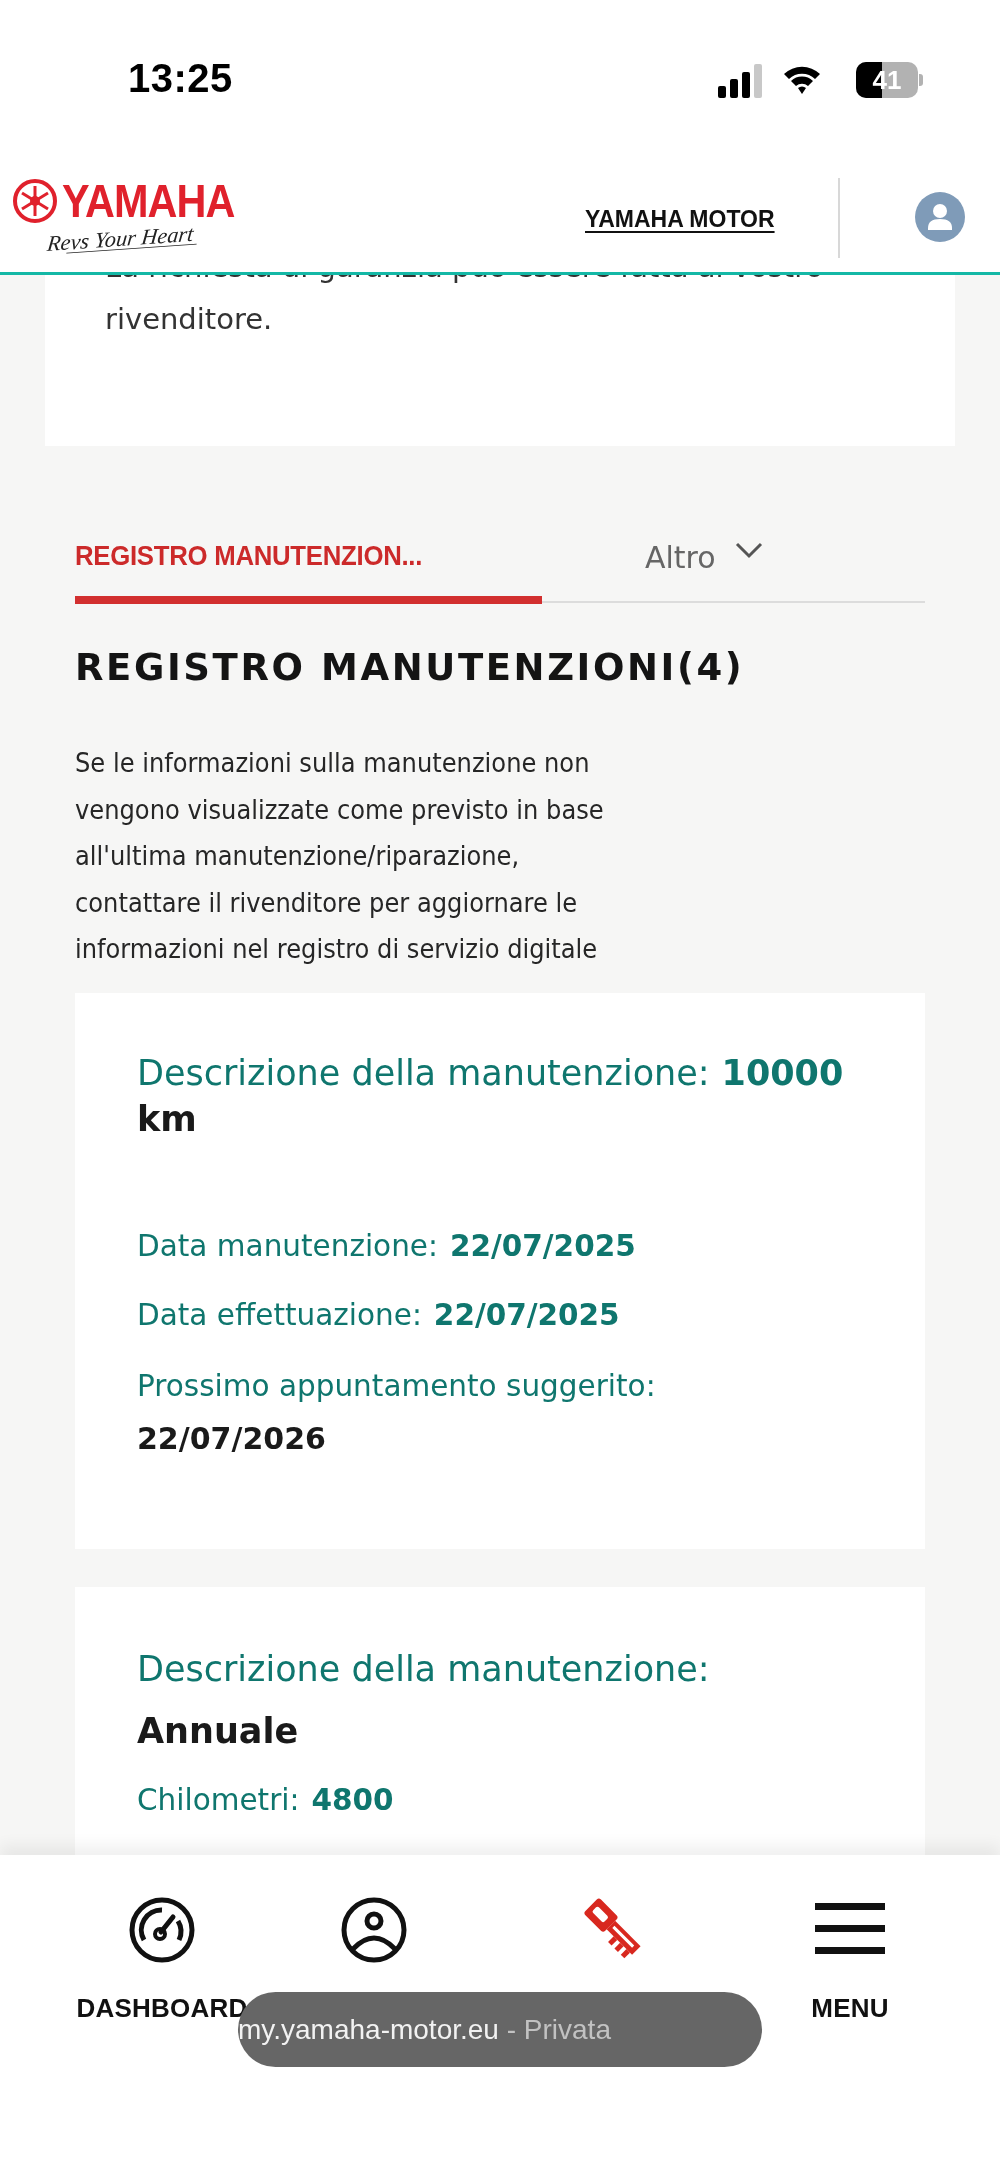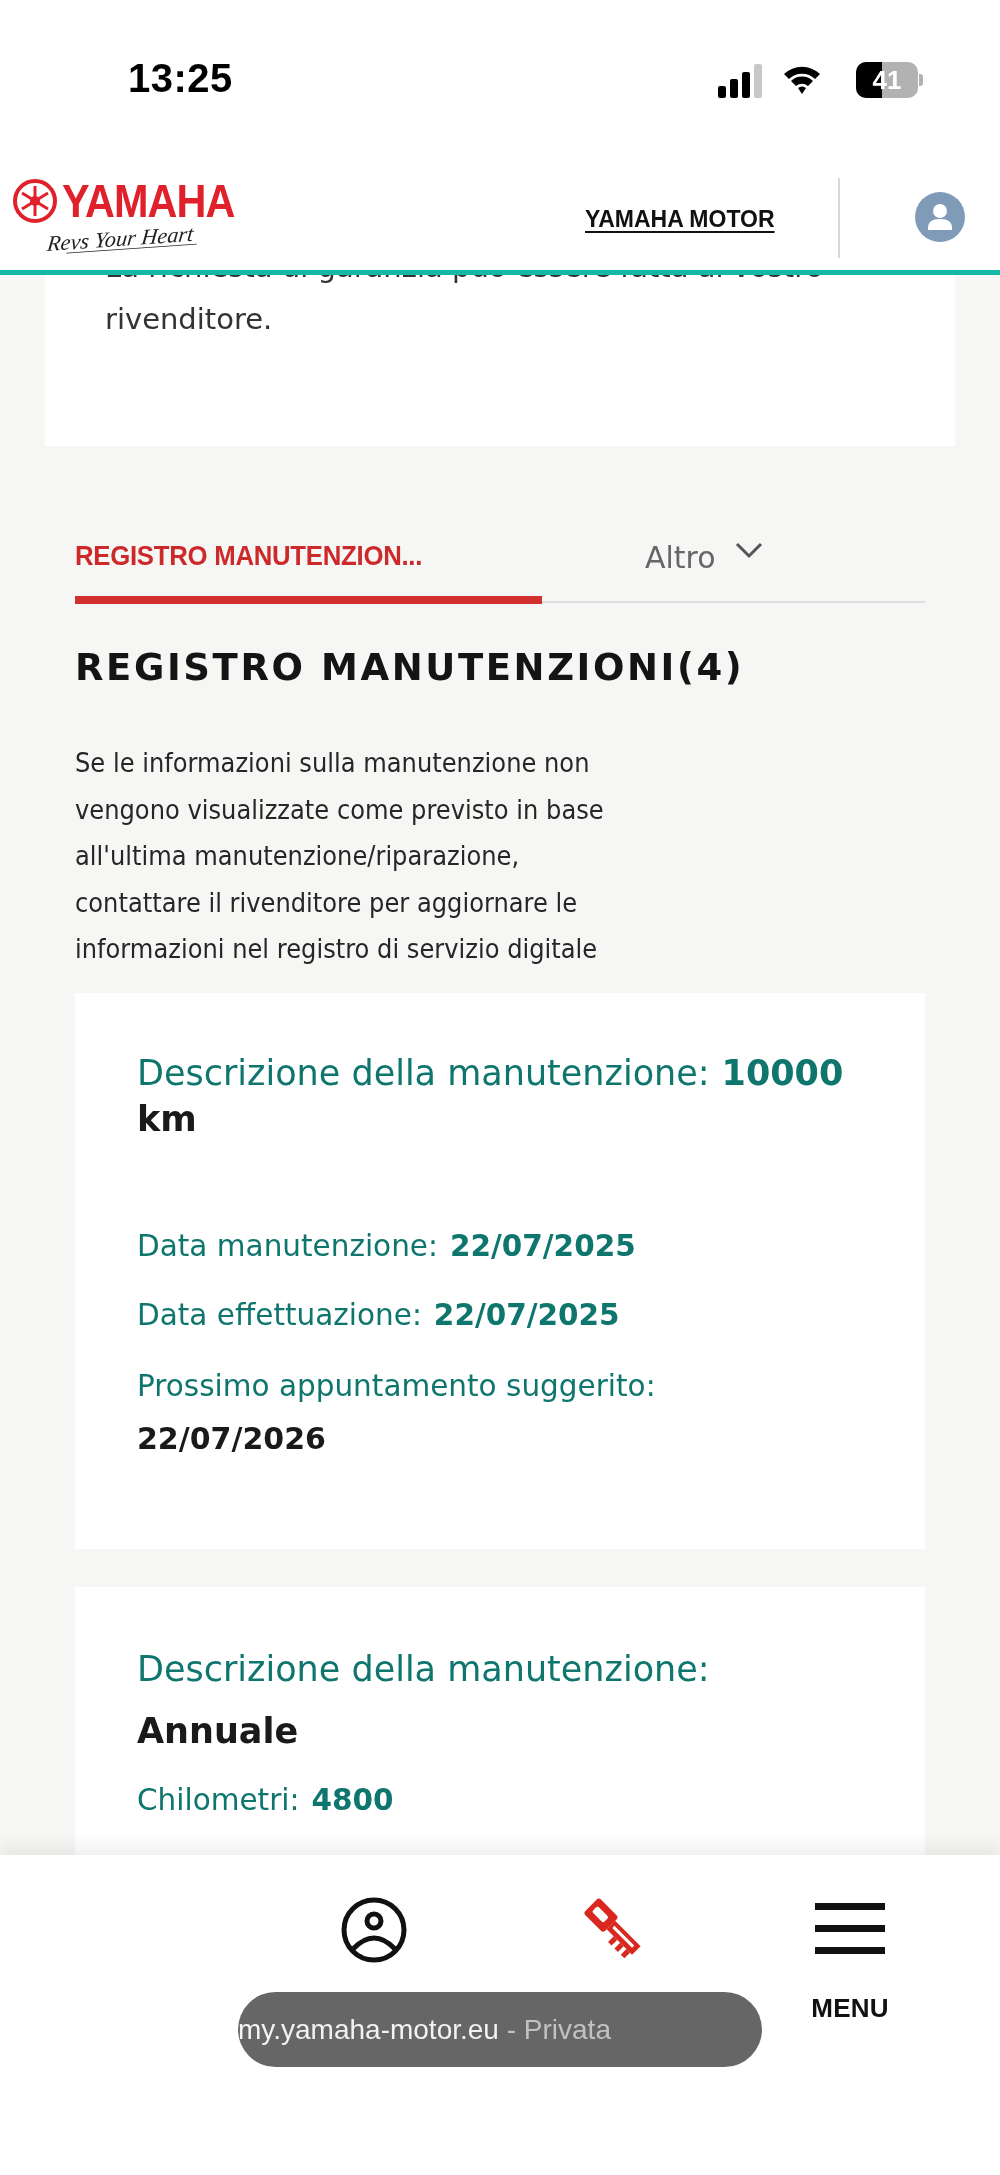--- a/index.html
+++ b/index.html
@@ -11,21 +11,21 @@
   .sb-time { position: absolute; left: 128px; top: 56px; font-family: "Liberation Sans", sans-serif; font-weight: 700; font-size: 40px; letter-spacing: 0.5px; color: #000; }
   .sb-signal { position: absolute; left: 718px; top: 64px; width: 46px; height: 34px; }
   .sb-wifi { position: absolute; left: 782px; top: 62px; width: 40px; height: 34px; }
   .sb-battery { position: absolute; left: 844px; top: 62px; width: 66px; height: 36px; margin-left: 12px; }
   .sb-battery .shell { position: absolute; left: 0; top: 0; width: 62px; height: 36px; border-radius: 10px; background: #b2b2b2; overflow: hidden; }
   .sb-battery .fill { position: absolute; left: 0; top: 0; width: 26px; height: 36px; background: #000; }
   .sb-battery .txt { position: absolute; left: 0; top: 0; width: 62px; height: 36px; line-height: 36px; text-align: center; color: #fff; font-family: "Liberation Sans", sans-serif; font-weight: 700; font-size: 26px; }
   .sb-battery .nub { position: absolute; left: 63px; top: 12px; width: 4px; height: 12px; border-radius: 0 3px 3px 0; background: #b2b2b2; }
 
   
-  .header { position: absolute; top: 160px; left: 0; width: 1000px; height: 115px; background: #fff; border-bottom: 5px solid #14b8a6; z-index: 5; }
+  .header { position: absolute; top: 160px; left: 0; width: 1000px; height: 115px; background: #fff; border-bottom: 3px solid #14b8a6; z-index: 5; }
   .logo { position: absolute; left: 12px; top: 16px; width: 220px; height: 76px; }
   .logo-emblem { position: absolute; left: 0; top: 2px; width: 46px; height: 46px; }
   .logo-word { position: absolute; left: 50px; top: 0px; font-family: "Liberation Sans", sans-serif; font-weight: 700; font-size: 46px; line-height: 50px; color: #e0212c; letter-spacing: -1px; transform: scaleX(0.9); transform-origin: left; }
   .logo-tag { position: absolute; left: 36px; top: 50px; font-family: "Liberation Serif", serif; font-style: italic; font-size: 22px; color: #222; transform: skewX(-10deg) rotate(-4deg); }
   .logo-tag::after { content: ""; position: absolute; left: 20px; right: -4px; bottom: 2px; height: 1px; background: #222; }
   .brand-link { position: absolute; left: 585px; top: 46px; font-family: "Liberation Sans", sans-serif; font-weight: 700; font-size: 23px; color: #111; text-decoration: underline; text-underline-offset: 4px; }
   .header-divider { position: absolute; left: 838px; top: 18px; width: 2px; height: 80px; background: #d8d8d8; }
   .avatar { position: absolute; left: 915px; top: 32px; width: 50px; height: 50px; border-radius: 50%; background: #7f9bb8; overflow: hidden; }
 
   
@@ -167,20 +167,30 @@
   <div class="row big" style="top:62px">
     <span class="k">Descrizione della manutenzione:</span>
   </div>
   <div class="blockv big" style="top:124px">Annuale</div>
   <div class="row" style="top:196px">
     <span class="k">Chilometri:</span><span class="v">4800</span>
   </div>
 </div>
 
 <nav class="bottomnav">
+  <div class="nav-item nav-dashboard">
+    <svg viewBox="0 0 70 70">
+      <circle cx="35" cy="35" r="30" fill="none" stroke="#111" stroke-width="5"></circle>
+      <path d="M17 45 A20 20 0 0 1 35 15" fill="none" stroke="#111" stroke-width="5"></path>
+      <path d="M51 26 A20 20 0 0 1 52 45" fill="none" stroke="#111" stroke-width="5"></path>
+      <line x1="34" y1="37" x2="46" y2="22" stroke="#111" stroke-width="5" stroke-linecap="round"></line>
+      <circle cx="33" cy="39" r="5" fill="none" stroke="#111" stroke-width="4"></circle>
+    </svg>
+    <span class="nav-label">DASHBOARD</span>
+  </div>
   <div class="nav-item nav-profilo">
     <svg viewBox="0 0 70 70">
       <circle cx="35" cy="35" r="30" fill="none" stroke="#111" stroke-width="5"></circle>
       <circle cx="35" cy="26" r="7" fill="none" stroke="#111" stroke-width="5"></circle>
       <path d="M14 54 Q35 32 56 54" fill="none" stroke="#111" stroke-width="5"></path>
     </svg>
     <span class="nav-label">PROFILO</span>
   </div>
   <div class="nav-item nav-prodotti active">
     <svg viewBox="0 0 70 70">

